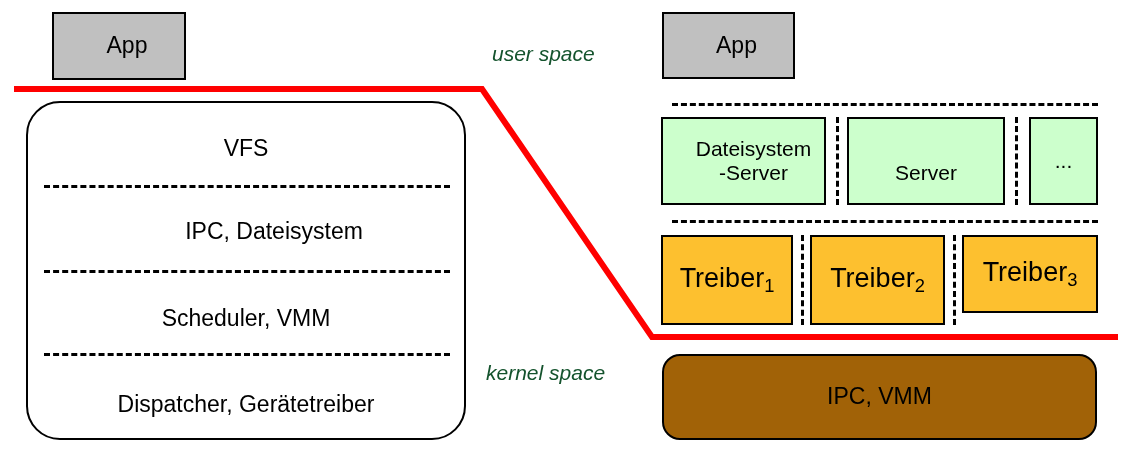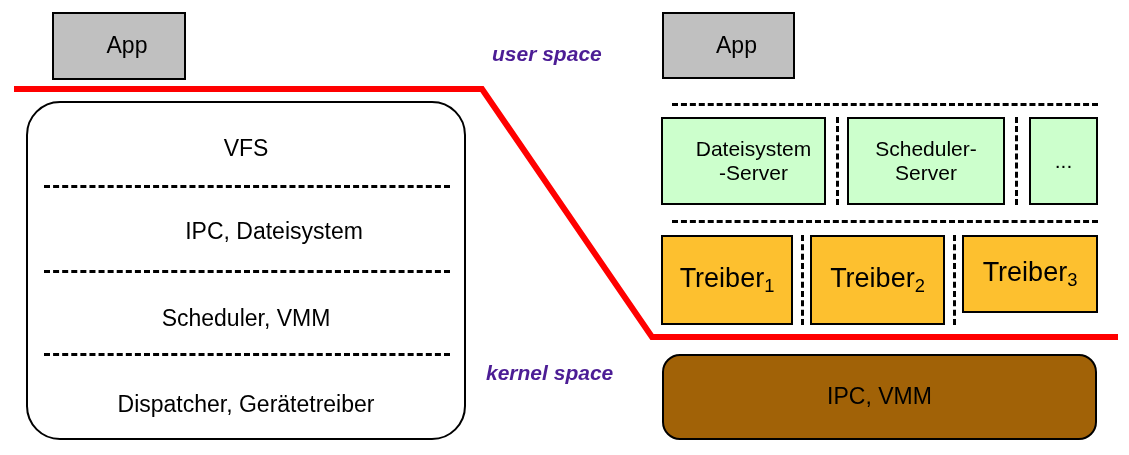--- a/index.html
+++ b/index.html
@@ -69,23 +69,23 @@
     font-size: 27px;
   }
   .micro-kernel {
     border: 2px solid #000000;
     border-radius: 18px;
     background: #a16207;
     font-size: 23px;
   }
   .space-label {
     position: absolute;
-    color: #4c1d95;
+    color: #14532d;
     font-style: italic;
-    font-weight: bold;
+    font-weight: normal;
     font-size: 21px;
     white-space: nowrap;
   }
   #divider-svg {
     position: absolute;
     left: 0;
     top: 0;
     width: 1129px;
     height: 455px;
     pointer-events: none;
@@ -139,21 +139,21 @@
     <span>
       <span>Dateisystem</span><br>
       <span>-Server</span>
     </span>
   </div>
 
   <div class="dash-v" style="left:836px; top:117px; height:88px;"></div>
 
   <div class="box server-box" style="left:847px; top:117px; width:158px; height:88px;">
     <span>
-      <span>Scheduler-</span><br>
+      <br>
       <span>Server</span>
     </span>
   </div>
 
   <div class="dash-v" style="left:1015px; top:117px; height:88px;"></div>
 
   <div class="box server-box" style="left:1029px; top:117px; width:69px; height:88px;">
     <span>...</span>
   </div>
 

